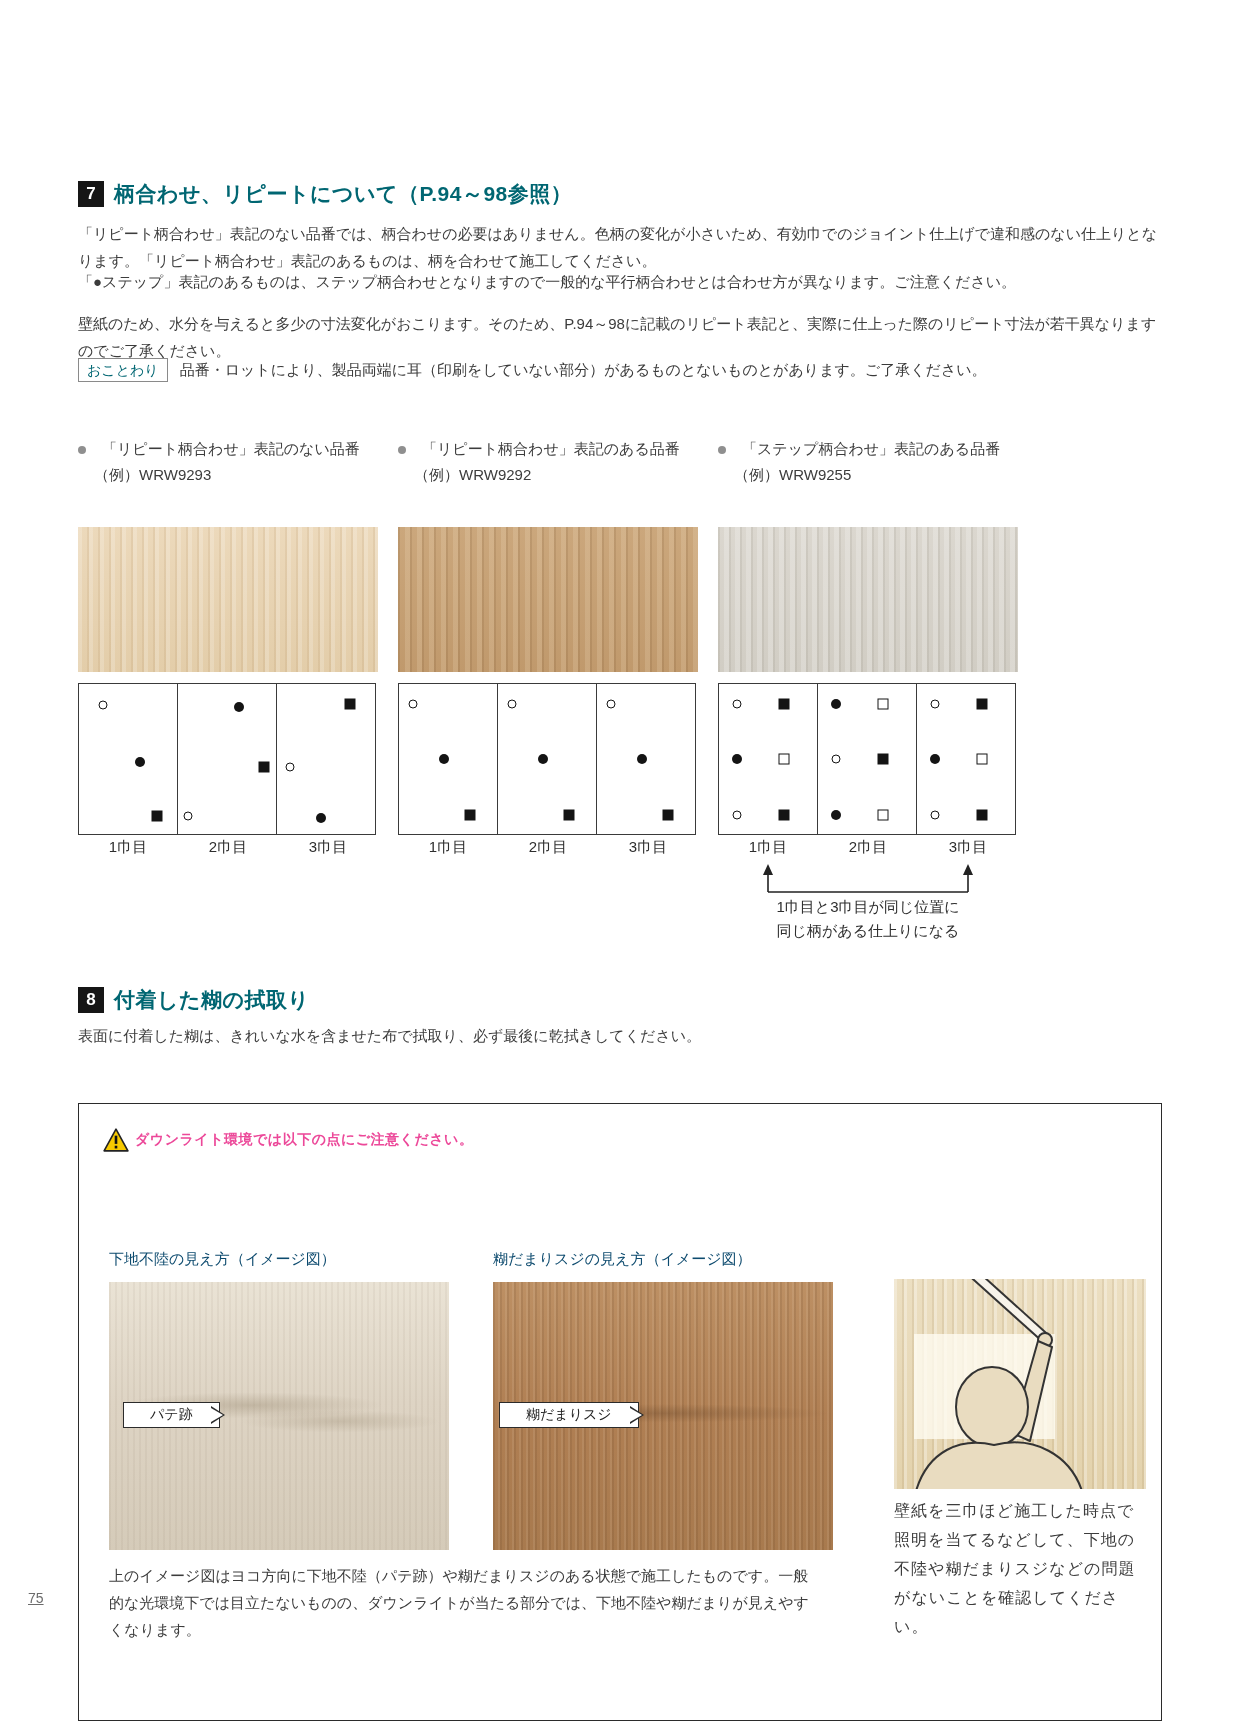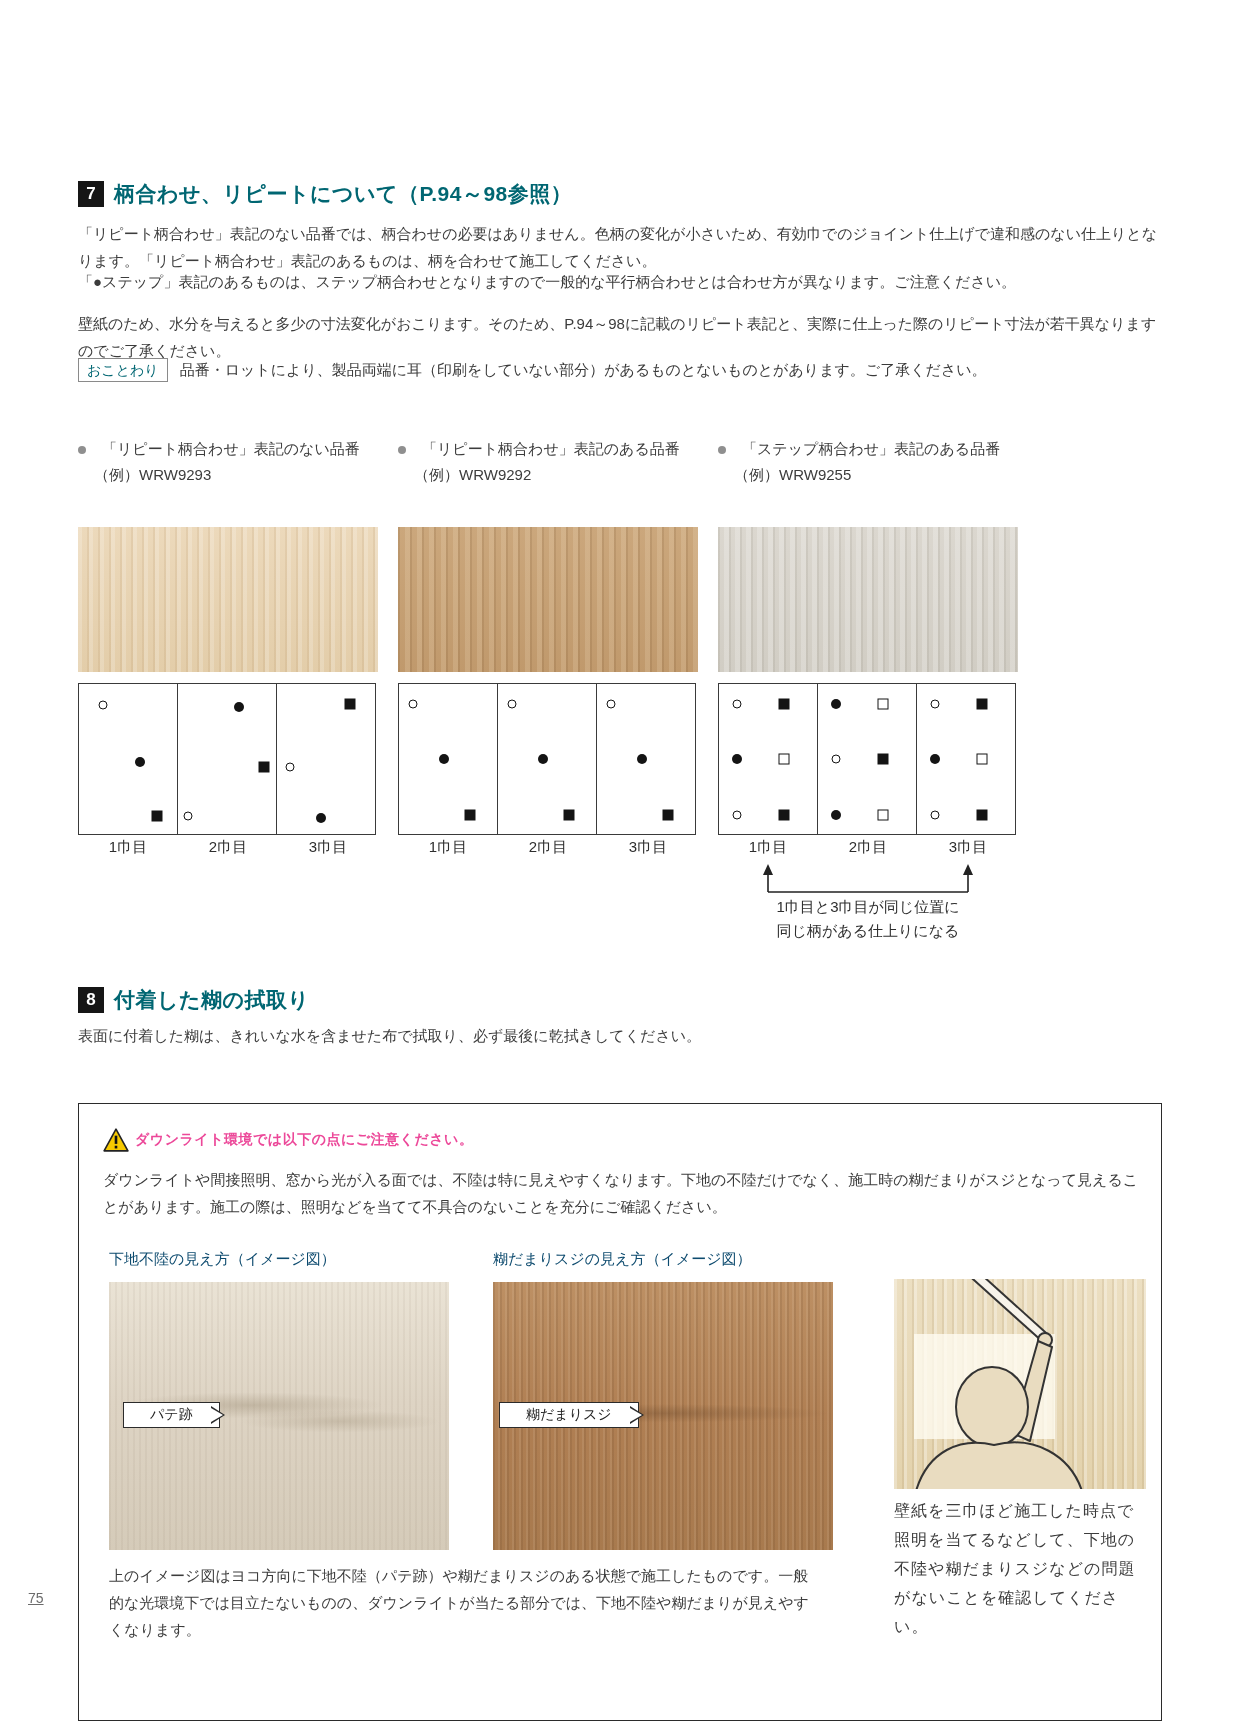--- a/index.html
+++ b/index.html
@@ -216,21 +216,20 @@
 
   <div class="caution-box">
     <div class="cb-header">
       <svg width="26" height="24" viewBox="0 0 24 22">
         <path d="M12 1 L23 21 H1 Z" fill="#f6c900" stroke="#222" stroke-width="1.5" stroke-linejoin="round"></path>
         <rect x="10.8" y="7" width="2.4" height="7.6" fill="#111"></rect>
         <rect x="10.8" y="16.3" width="2.4" height="2.5" fill="#111"></rect>
       </svg>
       <span class="cb-title">ダウンライト環境では以下の点にご注意ください。</span>
     </div>
-    <div class="cb-para">ダウンライトや間接照明、窓から光が入る面では、不陸は特に見えやすくなります。下地の不陸だけでなく、施工時の糊だまりがスジとなって見えることがあります。施工の際は、照明などを当てて不具合のないことを充分にご確認ください。</div>
 
     <div class="cb-caption" style="left:30px;">下地不陸の見え方（イメージ図）</div>
     <div class="cb-caption" style="left:414px;">糊だまりスジの見え方（イメージ図）</div>
 
     <div class="cb-img putty">
       <div class="callout" style="left:14px;">
         <span>パテ跡</span>
       </div>
     </div>
     <div class="cb-img glue">

